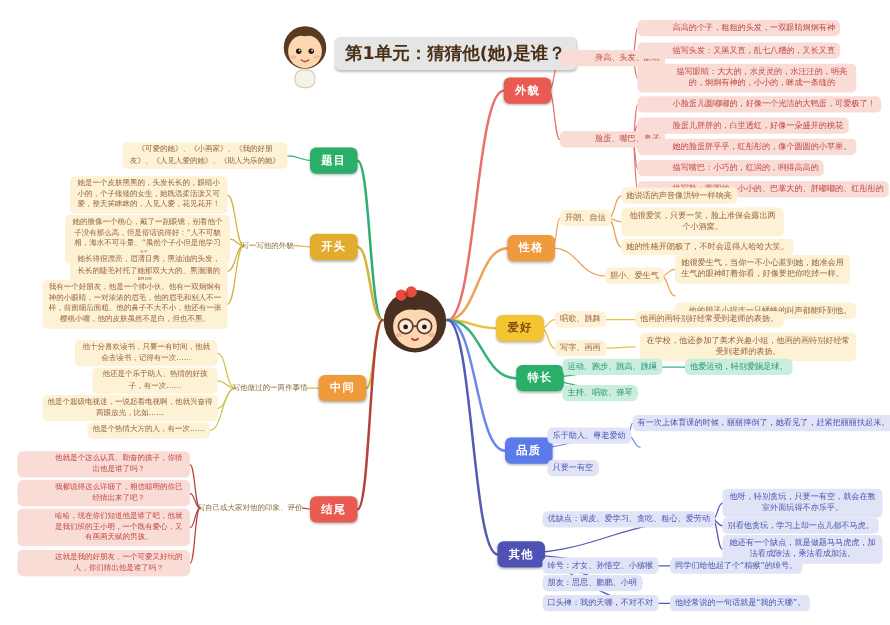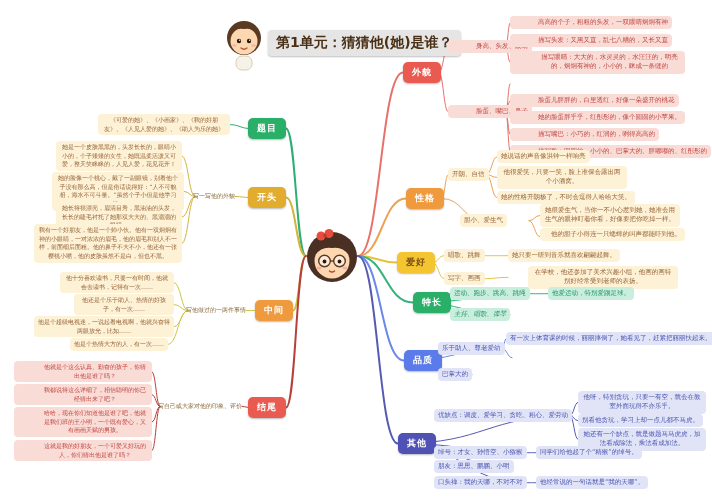--- a/index.html
+++ b/index.html
@@ -159,49 +159,50 @@
   <div class="node leaf pink wrap sm" id="jw2" style="left:14px;top:384px;width:138px;">我都说得这么详细了，相信聪明的你已经猜出来了吧？</div>
   <div class="node leaf pink wrap sm" id="jw3" style="left:14px;top:407px;width:138px;">哈哈，现在你们知道他是谁了吧，他就是我们班的王小明，一个既有爱心，又有画画天赋的男孩。</div>
   <div class="node leaf pink wrap sm" id="jw4" style="left:14px;top:440px;width:138px;">这就是我的好朋友，一个可爱又好玩的人，你们猜出他是谁了吗？</div>
 
   <div class="node main mb-red" id="m-waimao" style="left:403px;top:62px;">外貌</div>
   <div class="node sub pink" id="s-shengao" style="left:448px;top:40px;">身高、头发、眼睛</div>
   <div class="node leaf pink" id="wm1" style="left:510px;top:16px;">高高的个子，粗粗的头发，一双眼睛炯炯有神</div>
   <div class="node leaf pink" id="wm2" style="left:510px;top:34px;">描写头发：又黑又直，乱七八糟的，又长又直</div>
   <div class="node leaf pink wrap" id="wm3" style="left:510px;top:51px;width:175px;">描写眼睛：大大的，水灵灵的，水汪汪的，明亮的，炯炯有神的，小小的，眯成一条缝的</div>
   <div class="node sub pink" id="s-liandan" style="left:448px;top:105px;">脸蛋、嘴巴、鼻子</div>
+  <div class="node leaf pink" id="wm4" style="left:510px;top:77px;">小脸蛋儿圆嘟嘟的，好像一个光洁的大鸭蛋，可爱极了！</div>
   <div class="node leaf pink" id="wm5" style="left:510px;top:94px;">脸蛋儿胖胖的，白里透红，好像一朵盛开的桃花</div>
   <div class="node leaf pink" id="wm6" style="left:510px;top:111px;">她的脸蛋胖乎乎，红彤彤的，像个圆圆的小苹果。</div>
   <div class="node leaf pink" id="wm7" style="left:510px;top:128px;">描写嘴巴：小巧的，红润的，咧得高高的</div>
   <div class="node leaf pink" id="wm8" style="left:510px;top:145px;">描写脸：圆圆的、小小的、巴掌大的、胖嘟嘟的、红彤彤的</div>
 
   <div class="node main mb-orange" id="m-xingge" style="left:406px;top:188px;">性格</div>
   <div class="node sub cream" id="s-kailang" style="left:448px;top:168px;">开朗、自信</div>
   <div class="node leaf cream" id="xg1" style="left:497px;top:150px;">她说话的声音像洪钟一样响亮</div>
   <div class="node leaf cream wrap" id="xg2" style="left:497px;top:166px;width:130px;">他很爱笑，只要一笑，脸上准保会露出两个小酒窝。</div>
   <div class="node leaf cream" id="xg3" style="left:497px;top:191px;">她的性格开朗极了，不时会逗得人哈哈大笑。</div>
-  <div class="node sub cream" id="s-danxiao" style="left:460px;top:214px;">胆小、爱生气</div>
+  <div class="node sub cream" id="s-danxiao" style="left:484px;top:214px;">胆小、爱生气</div>
   <div class="node leaf cream wrap" id="xg4" style="left:540px;top:204px;width:140px;">她很爱生气，当你一不小心惹到她，她准会用生气的眼神盯着你看，好像要把你吃掉一样。</div>
-  <div class="node leaf cream" id="xg5" style="left:540px;top:228px;padding-left:11px;">他的胆子小得连一只蟋蟀的叫声都能吓到他。</div>
+  <div class="node leaf cream" id="xg5" style="left:540px;top:242px;padding-left:11px;">他的胆子小得连一只蟋蟀的叫声都能吓到他。</div>
 
   <div class="node main mb-yellow" id="m-aihao" style="left:397px;top:252px;">爱好</div>
   <div class="node sub cream" id="s-changge" style="left:444px;top:249px;">唱歌、跳舞</div>
-  <div class="node leaf cream" id="ah1" style="left:508px;top:249px;">她只要一听到音乐就喜欢翩翩起舞。</div>
+  <div class="node leaf cream" id="ah1" style="left:508px;top:249px;">他画的画特别好经常受到老师的表扬。</div>
   <div class="node sub cream" id="s-xiezi" style="left:444px;top:272px;">写字、画画</div>
-  <div class="node leaf cream wrap" id="ah2" style="left:528px;top:266px;width:150px;">在学校，他还参加了美术兴趣小组，他画的画特别好经常受到老师的表扬。</div>
+  <div class="node leaf cream wrap" id="ah2" style="left:512px;top:266px;width:173px;">在学校，他还参加了美术兴趣小组，他画的画特别好经常受到老师的表扬。</div>
 
   <div class="node main mb-green" id="m-techang" style="left:413px;top:292px;">特长</div>
   <div class="node sub mint" id="tc1" style="left:450px;top:287px;">运动、跑步、跳高、跳绳</div>
   <div class="node leaf mint" id="tc1b" style="left:548px;top:287px;">他爱运动，特别爱踢足球。</div>
-  <div class="node sub mint" id="tc2" style="left:450px;top:308px;font-style:italic;">主持、唱歌、弹琴</div>
+  <div class="node sub mint" id="tc2" style="left:450px;top:308px;">主持、唱歌、弹琴</div>
 
   <div class="node main mb-blue" id="m-pinzhi" style="left:404px;top:350px;">品质</div>
   <div class="node sub lav" id="s-leyu" style="left:438px;top:342px;">乐于助人、尊老爱幼</div>
   <div class="node leaf lav" id="pz1" style="left:506px;top:332px;">有一次上体育课的时候，丽丽摔倒了，她看见了，赶紧把丽丽扶起来。</div>
-  <div class="node sub lav" id="s-zunji" style="left:438px;top:368px;">巴掌大的</div>
+  <div class="node sub lav" id="s-zunji" style="left:438px;top:368px;">只要一有空</div>
 
   <div class="node main mb-indigo" id="m-qita" style="left:398px;top:433px;">其他</div>
   <div class="node sub lav" id="s-youquedian" style="left:434px;top:409px;">优缺点：调皮、爱学习、贪吃、粗心、爱劳动</div>
   <div class="node leaf lav wrap" id="qt1" style="left:578px;top:391px;width:128px;">他呀，特别贪玩，只要一有空，就会在教室外面玩得不亦乐乎。</div>
   <div class="node leaf lav" id="qt2" style="left:578px;top:414px;">别看他贪玩，学习上却一点儿都不马虎。</div>
   <div class="node leaf lav wrap" id="qt3" style="left:578px;top:428px;width:128px;">她还有一个缺点，就是做题马马虎虎，加法看成除法，乘法看成加法。</div>
   <div class="node sub lav" id="s-chuohao" style="left:434px;top:446px;">绰号：才女、孙悟空、小猕猴</div>
   <div class="node leaf lav" id="qt4" style="left:536px;top:446px;">同学们给他起了个“精猴”的绰号。</div>
   <div class="node sub lav" id="s-pengyou" style="left:434px;top:460px;">朋友：思思、鹏鹏、小明</div>
   <div class="node sub lav" id="s-koutouchan" style="left:434px;top:476px;">口头禅：我的天哪，不对不对</div>

